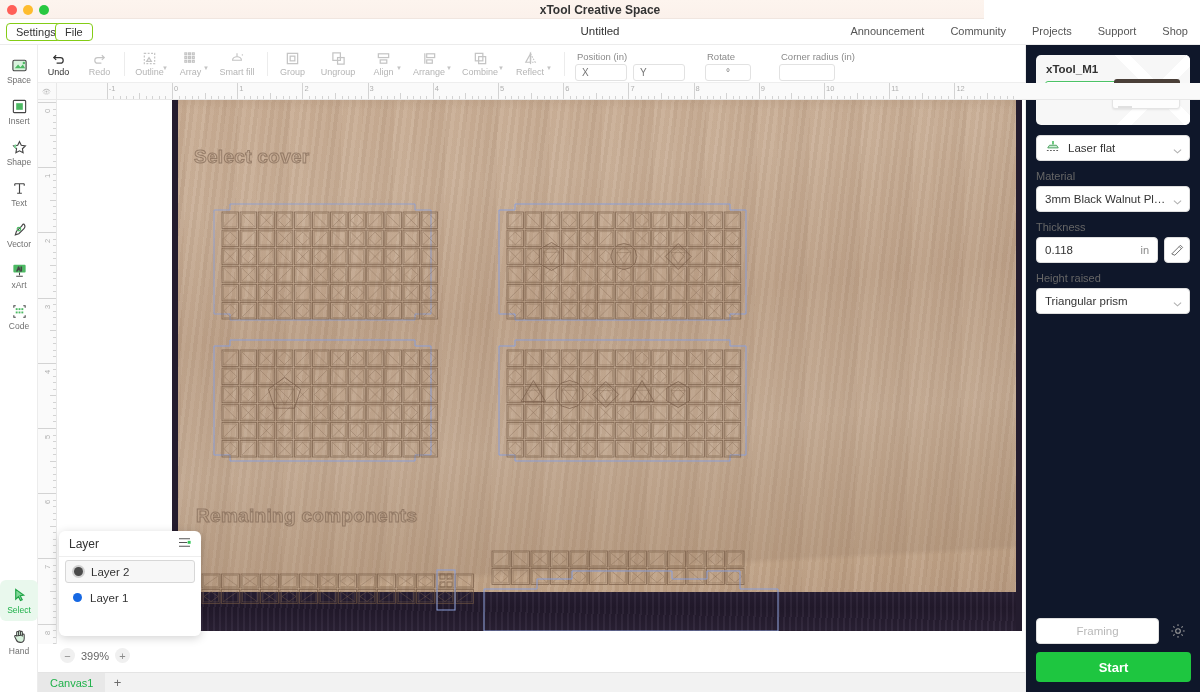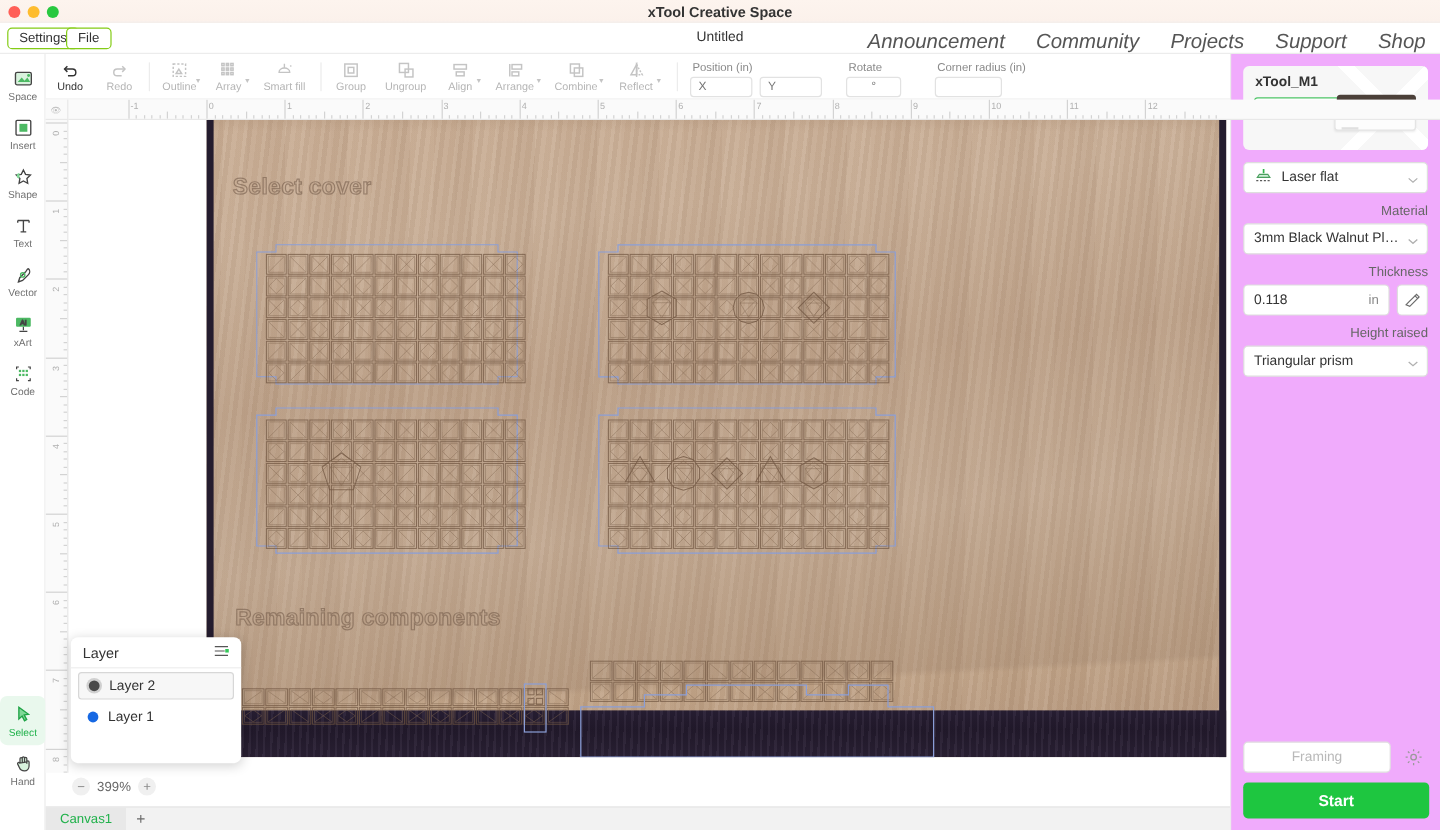--- a/index.html
+++ b/index.html
@@ -8,21 +8,21 @@
     font-family: "Liberation Sans", sans-serif;
     font-size: 12px;
     color: #333;
     overflow: hidden;
     background: #fff;
   }
   #app { position: relative; width: 1200px; height: 692px; }
 
   
   .titlebar {
-    position: absolute; left: 0; top: 0; width: 1200px; height: 19px;
+    position: absolute; left: 0; top: 0; width: 984px; height: 19px;
     background: linear-gradient(#fdf4ee, #fbf1eb);
     border-bottom: 1px solid #f0e6e0;
   }
   .traffic { position: absolute; left: 7px; top: 5px; display: flex; gap: 6px; }
   .dot { width: 10px; height: 10px; border-radius: 50%; }
   .dot.r { background: #ff5f57; }
   .dot.y { background: #febc2e; }
   .dot.g { background: #28c840; }
   .app-title {
     position: absolute; left: 0; top: 3px; width: 1200px;
@@ -39,21 +39,21 @@
     border: 1px solid #84cc16; border-radius: 4px; background: #fff;
     font-size: 11px; line-height: 16px; color: #333; cursor: pointer;
   }
   .mb-settings { left: 6px; }
   .mb-file { left: 55px; }
   .doc-title {
     position: absolute; left: 0; top: 6px; width: 1200px; text-align: center;
     font-size: 11.5px; color: #333;
   }
   .mb-links { position: absolute; right: 12px; top: 6px; display: flex; gap: 26px; }
-  .mb-links span { font-size: 17px; color: #555; cursor: pointer; white-space: nowrap; font-style: italic; }
+  .mb-links span { font-size: 11px; color: #555; cursor: pointer; white-space: nowrap; }
 
   
   .toolbar {
     position: absolute; left: 38px; top: 45px; width: 1162px; height: 38px;
     background: #fff; border-bottom: 1px solid #eee;
     display: flex; align-items: center;
   }
   .tb-group { display: flex; align-items: center; height: 38px; }
   .tb-sep { width: 1px; height: 24px; background: #ececec; margin: 0 4px; }
   .tb-item {
@@ -203,21 +203,21 @@
   .ctab {
     height: 20px; padding: 0 12px; display: flex; align-items: center;
     font-size: 11px; color: #1fb14a; background: #e8e8e8; cursor: pointer;
   }
   .tab-add { width: 24px; display: flex; align-items: center; justify-content: center;
     font-size: 13px; color: #6b6b6b; cursor: pointer; }
 
   
   .rpanel {
     position: absolute; right: 0; top: 45px; width: 175px; height: 647px;
-    background: #f0abfc; border-left: 1px solid #ececec; text-align: right;
+    background: #0f172a; border-left: 1px solid #ececec;
   }
   .dev-card {
     position: relative; margin: 10px; height: 70px; border-radius: 5px; overflow: hidden;
     background: #f7f7f7;
   }
   .dev-card .chevdeco {
     position: absolute; right: -14px; top: -6px; width: 92px; height: 84px;
     background:
       linear-gradient(135deg, transparent 46%, #ffffff 46%, #ffffff 54%, transparent 54%),
       linear-gradient(45deg, transparent 46%, #ffffff 46%, #ffffff 54%, transparent 54%);

